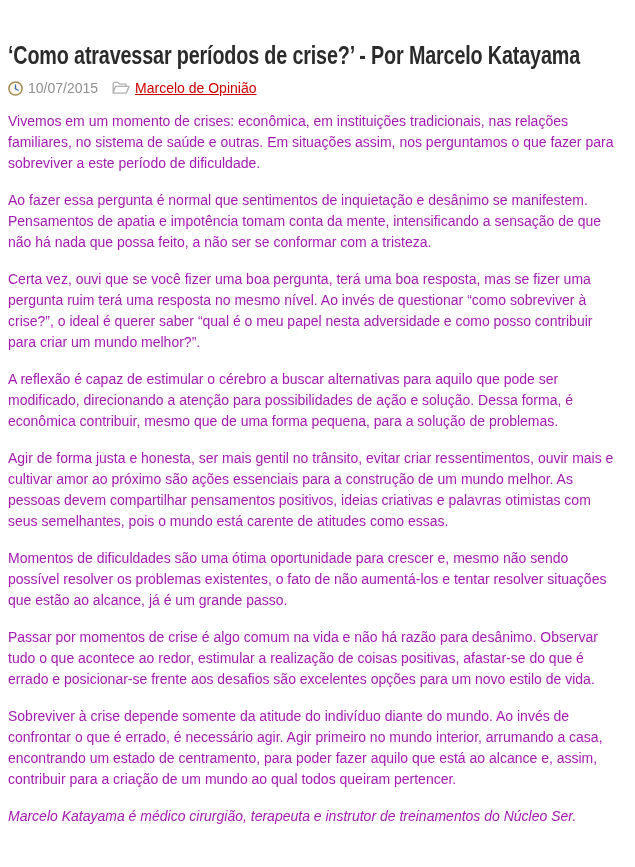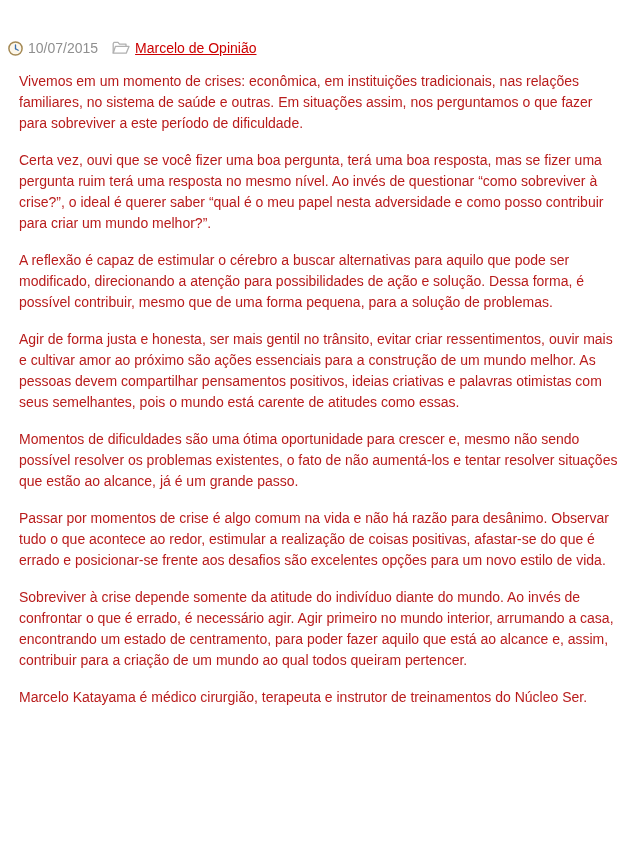--- a/index.html
+++ b/index.html
@@ -45,33 +45,35 @@
   }
   .post-meta .date {
     margin-right: 14px;
   }
   .cat-link {
     color: #cc0000;
     text-decoration: underline;
     cursor: pointer;
   }
   .post-content p {
-    margin: 0 0 16px 11px;
+    margin: 0 0 16px 0;
     font-size: 14px;
     line-height: 21px;
-    color: #b91c1c;
+    color: #a21caf;
   }
   .author-note {
+    font-style: italic;
   }
 </style>
 </head>
 <body>
 
 <article class="post">
 
+  <h1 class="post-title"><span class="condense">‘Como atravessar períodos de crise?’ - Por Marcelo Katayama</span></h1>
 
   <div class="post-meta">
     <span class="icon">
       <svg width="15" height="15" viewBox="0 0 15 15" aria-hidden="true">
         <circle cx="7.5" cy="7.5" r="6.6" fill="#fdf7ea" stroke="#a58a55" stroke-width="1.5"></circle>
         <path d="M7.5 7.8 L7.5 3.9" stroke="#3a6fae" stroke-width="1.3" stroke-linecap="round"></path>
         <path d="M7.5 7.8 L10.2 9.3" stroke="#3a6fae" stroke-width="1.3" stroke-linecap="round"></path>
       </svg>
     </span>
     <span class="date">10/07/2015</span>
@@ -79,22 +81,23 @@
       <svg width="18" height="14" viewBox="0 0 18 14" aria-hidden="true">
         <path d="M1.2 12.2 L1.2 2.8 L2 1.3 L6 1.3 L7.5 3.2 L14 3.2 L14 5.4" fill="#ffffff" stroke="#b0b0b0" stroke-width="1.3" stroke-linejoin="round"></path>
         <path d="M3.4 5.4 L17 5.4 L14.2 12.2 L1.2 12.2 Z" fill="#ffffff" stroke="#b0b0b0" stroke-width="1.3" stroke-linejoin="round"></path>
       </svg>
     </span>
     <a class="cat-link">Marcelo de Opinião</a>
   </div>
 
   <div class="post-content">
     <p>Vivemos em um momento de crises: econômica, em instituições tradicionais, nas relações familiares, no sistema de saúde e outras. Em situações assim, nos perguntamos o que fazer para sobreviver a este período de dificuldade.</p>
+    <p>Ao fazer essa pergunta é normal que sentimentos de inquietação e desânimo se manifestem. Pensamentos de apatia e impotência tomam conta da mente, intensificando a sensação de que não há nada que possa feito, a não ser se conformar com a tristeza.</p>
     <p>Certa vez, ouvi que se você fizer uma boa pergunta, terá uma boa resposta, mas se fizer uma pergunta ruim terá uma resposta no mesmo nível. Ao invés de questionar “como sobreviver à crise?”, o ideal é querer saber “qual é o meu papel nesta adversidade e como posso contribuir para criar um mundo melhor?”.</p>
-    <p>A reflexão é capaz de estimular o cérebro a buscar alternativas para aquilo que pode ser modificado, direcionando a atenção para possibilidades de ação e solução. Dessa forma, é possível contribuir, mesmo que de uma forma pequena, para a solução de problemas.</p>
+    <p>A reflexão é capaz de estimular o cérebro a buscar alternativas para aquilo que pode ser modificado, direcionando a atenção para possibilidades de ação e solução. Dessa forma, é econômica contribuir, mesmo que de uma forma pequena, para a solução de problemas.</p>
     <p>Agir de forma justa e honesta, ser mais gentil no trânsito, evitar criar ressentimentos, ouvir mais e cultivar amor ao próximo são ações essenciais para a construção de um mundo melhor. As pessoas devem compartilhar pensamentos positivos, ideias criativas e palavras otimistas com seus semelhantes, pois o mundo está carente de atitudes como essas.</p>
     <p>Momentos de dificuldades são uma ótima oportunidade para crescer e, mesmo não sendo possível resolver os problemas existentes, o fato de não aumentá-los e tentar resolver situações que estão ao alcance, já é um grande passo.</p>
     <p>Passar por momentos de crise é algo comum na vida e não há razão para desânimo. Observar tudo o que acontece ao redor, estimular a realização de coisas positivas, afastar-se do que é errado e posicionar-se frente aos desafios são excelentes opções para um novo estilo de vida.</p>
     <p>Sobreviver à crise depende somente da atitude do indivíduo diante do mundo. Ao invés de confrontar o que é errado, é necessário agir. Agir primeiro no mundo interior, arrumando a casa, encontrando um estado de centramento, para poder fazer aquilo que está ao alcance e, assim, contribuir para a criação de um mundo ao qual todos queiram pertencer.</p>
     <p class="author-note">Marcelo Katayama é médico cirurgião, terapeuta e instrutor de treinamentos do Núcleo Ser.</p>
   </div>
 
 </article>
 
 </body></html>

